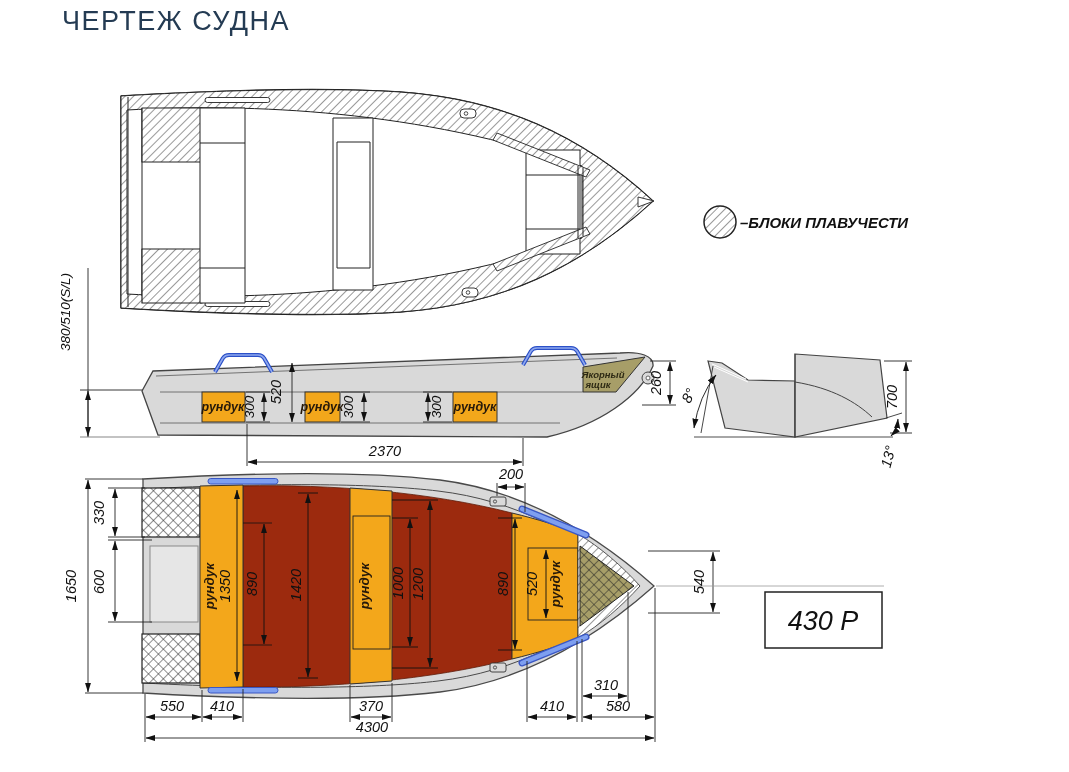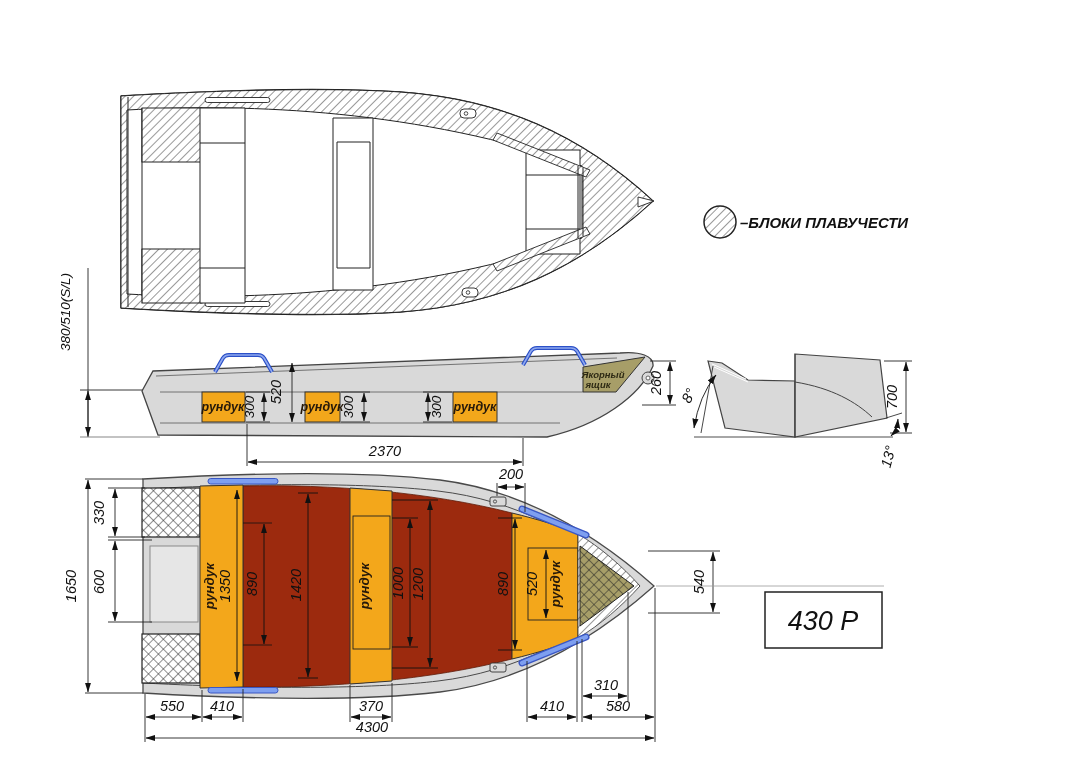--- a/index.html
+++ b/index.html
@@ -13,20 +13,21 @@
   .lbl{font-size:12.5px;font-weight:bold;fill:#26190a;}
   .lblv{font-size:13.5px;font-weight:bold;fill:#26190a;}
   .anch{font-size:9.5px;font-weight:bold;fill:#2e2a14;}
   .legend-t{font-size:15px;font-weight:bold;}
   .plate-t{font-size:27px;}
 </style>
 </head>
 <body>
 
 <div id="stage">
+  <h1 id="page-title">ЧЕРТЕЖ СУДНА</h1>
 
   <svg width="1069" height="772" viewBox="0 0 1069 772">
     <defs>
       <pattern id="hatch" patternUnits="userSpaceOnUse" width="6" height="6" patternTransform="rotate(45)">
         <rect width="6" height="6" fill="#ffffff"></rect>
         <line x1="0" y1="0" x2="0" y2="6" stroke="#333" stroke-width="1"></line>
       </pattern>
       <pattern id="xhatch" patternUnits="userSpaceOnUse" width="7" height="7" patternTransform="rotate(45)">
         <rect width="7" height="7" fill="#ffffff"></rect>
         <path d="M0,0 H7 M0,0 V7" stroke="#222" stroke-width="1" fill="none"></path>

